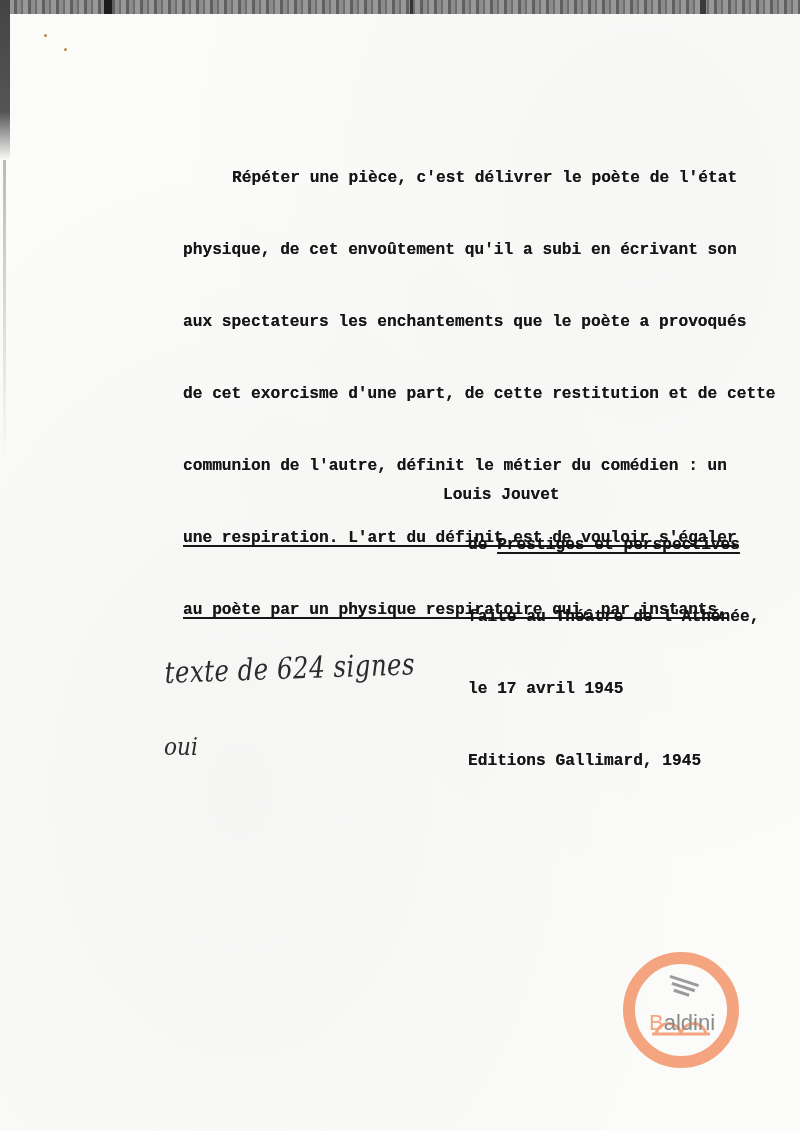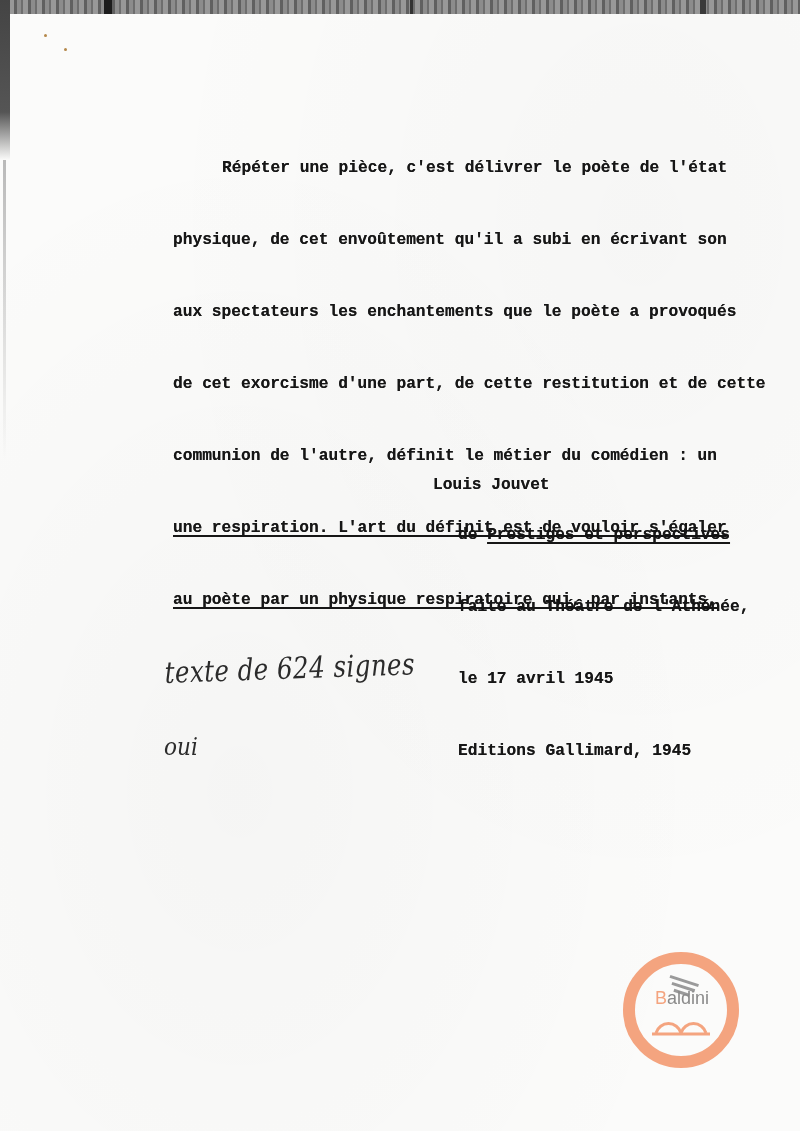--- a/index.html
+++ b/index.html
@@ -50,21 +50,21 @@
       background: linear-gradient(180deg, rgba(120,120,120,0.5), rgba(120,120,120,0));
     }
     .speck {
       position: absolute;
       width: 3px; height: 3px;
       border-radius: 50%;
       background: #b5884a;
     }
     .typed {
       position: absolute;
-      margin: 0;
+      margin: 10px;
       font-family: "Liberation Mono", "DejaVu Sans Mono", monospace;
       font-weight: bold;
       font-size: 16.2px;
       line-height: 24px;
       color: #161616;
       white-space: pre;
       letter-spacing: 0;
       text-shadow: 0 0 0.6px rgba(0,0,0,0.7);
     }
     .typed .line {
@@ -135,18 +135,18 @@
         <rect x="44" y="28" width="30" height="3" fill="#9a9a9a"></rect>
         <rect x="48" y="34" width="24" height="3" fill="#9a9a9a"></rect>
         <rect x="52" y="40" width="16" height="3" fill="#9a9a9a"></rect>
       </g>
       <g>
         <path d="M34 82 A13 13 0 0 1 59 82" fill="none" stroke="#F4A47F" stroke-width="3"></path>
         <path d="M59 82 A13 13 0 0 1 84 82" fill="none" stroke="#F4A47F" stroke-width="3"></path>
         <line x1="30" y1="83" x2="88" y2="83" stroke="#F4A47F" stroke-width="3"></line>
       </g>
     </svg>
-    <div style="position:absolute; left:24px; top:38px; width:72px; text-align:center; font-family:'Liberation Sans', sans-serif; font-size:18px; line-height:18px;">
+    <div style="position:absolute; left:24px; top:63px; width:72px; text-align:center; font-family:'Liberation Sans', sans-serif; font-size:22px; line-height:18px;">
       <span style="color:#F4A47F;">B</span><span style="color:#8a8a8a;">aldini</span>
     </div>
   </div>
 
 </div>
 
 </body></html>

